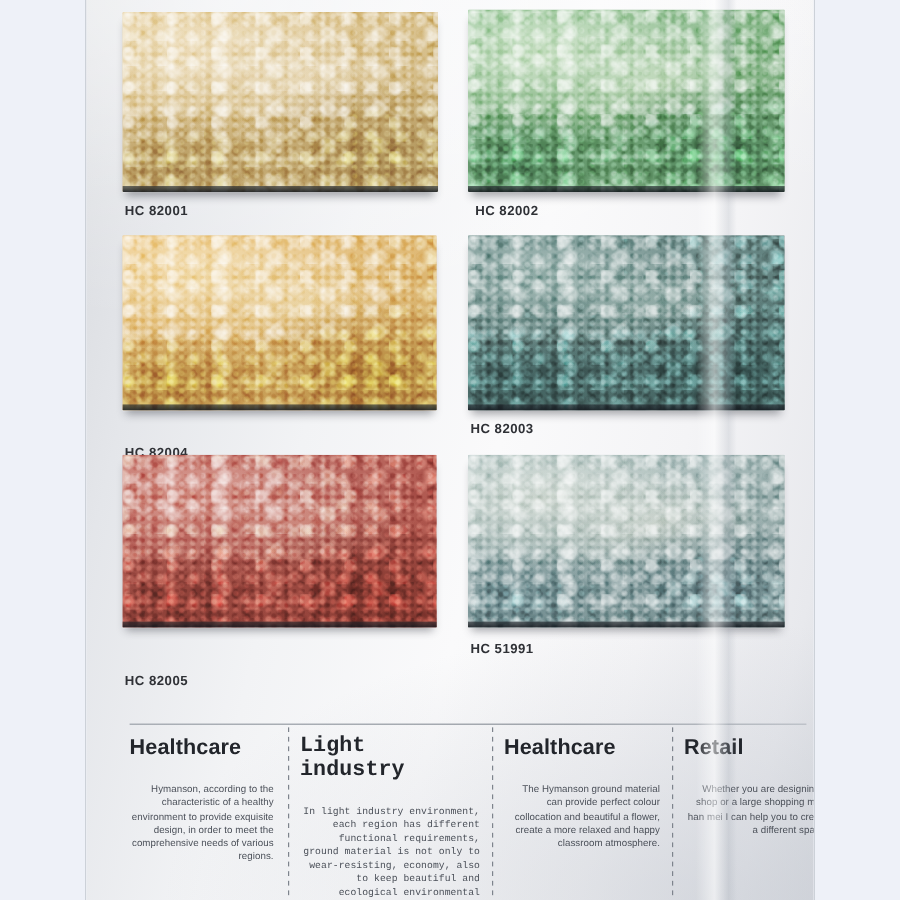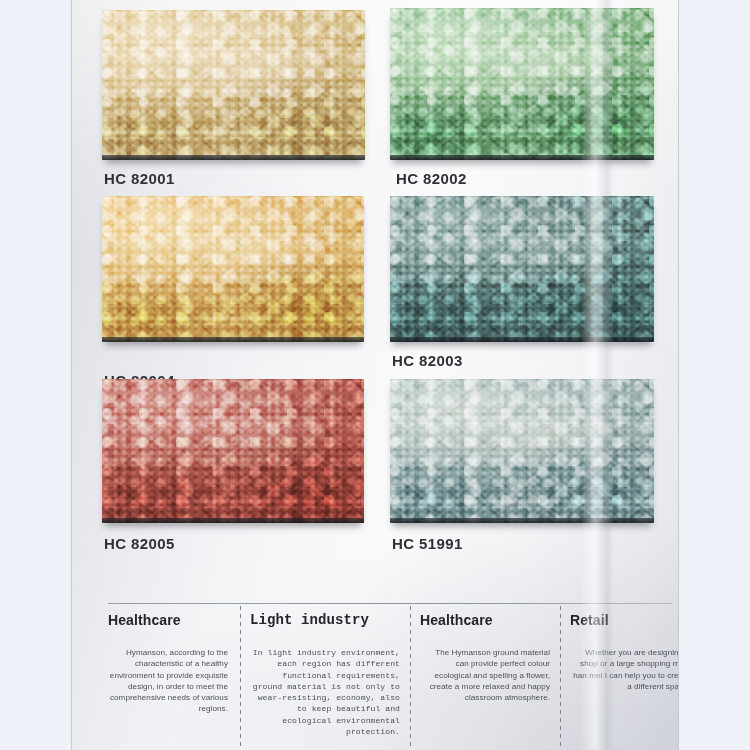--- a/index.html
+++ b/index.html
@@ -79,39 +79,39 @@
   }
   .swatch .shade{
     position:absolute;inset:0;
     background:
       radial-gradient(130% 90% at 30% 20%,rgba(255,255,255,.22),rgba(255,255,255,0) 55%),
       linear-gradient(160deg,rgba(255,255,255,.10),rgba(0,0,0,.10));
   }
 
   .label{
     position:absolute;
-    font-size:15px;font-weight:bold;color:#2f3136;letter-spacing:.4px;
+    font-size:11px;font-weight:bold;color:#2f3136;letter-spacing:.4px;
     white-space:nowrap;
   }
 
   
   .rule{
     position:absolute;left:36px;top:603px;width:564px;height:1px;
     background:linear-gradient(90deg,#9aa0a8,#8d939b 65%,#b6bbc2);
   }
   .cols{position:absolute;left:36px;top:612px;width:566px;height:132px;}
   .col{position:absolute;top:0;height:132px;}
   .col .vline{
     position:absolute;left:-10px;top:-6px;bottom:-14px;width:1px;
     background-image:linear-gradient(180deg,#7d838c 0 4px,rgba(0,0,0,0) 4px 8px);
     background-size:1px 8px;
   }
   .col h3{
     margin:0 0 19px 0;
-    font-size:14px;font-weight:bold;color:#22252b;letter-spacing:.1px;
+    font-size:18px;font-weight:bold;color:#22252b;letter-spacing:.1px;
   }
   .col p{
     margin:0;font-size:8.1px;line-height:11.3px;color:#4b5059;
     letter-spacing:.05px;
     text-align:right;
   }
 </style>
 </head>
 <body>
 
@@ -160,21 +160,21 @@
     <div class="label" style="left:320px;top:352px;">HC 82003</div>
 
     <div class="cell" style="left:30px;top:379px;width:262px;height:144px;">
       <div class="swatch" style="background: radial-gradient(90% 70% at 25% 25%, rgb(207, 123, 109) 0%, rgba(0, 0, 0, 0) 60%), radial-gradient(80% 70% at 80% 80%, rgb(141, 56, 47) 0%, rgba(0, 0, 0, 0) 62%), radial-gradient(60% 55% at 60% 40%, rgb(207, 123, 109) 0%, rgba(0, 0, 0, 0) 55%), radial-gradient(70% 60% at 15% 85%, rgb(141, 56, 47) 0%, rgba(0, 0, 0, 0) 58%), rgb(182, 84, 74);">
         <div class="shade"></div>
         <div class="tex"></div>
         <div class="tex2"></div>
         <div class="edge"></div>
       </div>
     </div>
-    <div class="label" style="left:32px;top:535px;text-align:center;">HC 82005</div>
+    <div class="label" style="left:32px;top:562px;text-align:center;">HC 82005</div>
 
     <div class="cell" style="left:318px;top:379px;width:264px;height:144px;">
       <div class="swatch" style="background: radial-gradient(90% 70% at 25% 25%, rgb(204, 215, 207) 0%, rgba(0, 0, 0, 0) 60%), radial-gradient(80% 70% at 80% 80%, rgb(109, 141, 146) 0%, rgba(0, 0, 0, 0) 62%), radial-gradient(60% 55% at 60% 40%, rgb(204, 215, 207) 0%, rgba(0, 0, 0, 0) 55%), radial-gradient(70% 60% at 15% 85%, rgb(109, 141, 146) 0%, rgba(0, 0, 0, 0) 58%), rgb(159, 182, 181);">
         <div class="shade"></div>
         <div class="tex"></div>
         <div class="tex2"></div>
         <div class="edge"></div>
       </div>
     </div>
     <div class="label" style="left:320px;top:535px;">HC 51991</div>
@@ -192,21 +192,21 @@
 
     <div class="col" style="left:142px;width:150px;font-family:Liberation Mono, monospace;">
       <span class="vline"></span>
       <h3>Light industry</h3>
       <p>In light industry environment, each region has different functional requirements, ground material is not only to wear-resisting, economy, also to keep beautiful and ecological environmental protection.</p>
     </div>
 
     <div class="col" style="left:312px;width:130px;">
       <span class="vline"></span>
       <h3>Healthcare</h3>
-      <p>The Hymanson ground material can provide perfect colour ecological and spelling a flower, create a more relaxed and happy classroom atmosphere.</p>
+      <p>The Hymanson ground material can provide perfect colour collocation and beautiful a flower, create a more relaxed and happy classroom atmosphere.</p>
     </div>
 
     <div class="col" style="left:462px;width:120px;">
       <span class="vline"></span>
       <h3>Retail</h3>
       <p>Whether you are designing a shop or a large shopping mall, han mei I can help you to create a different space.</p>
     </div>
 
   </div>
 </div>

